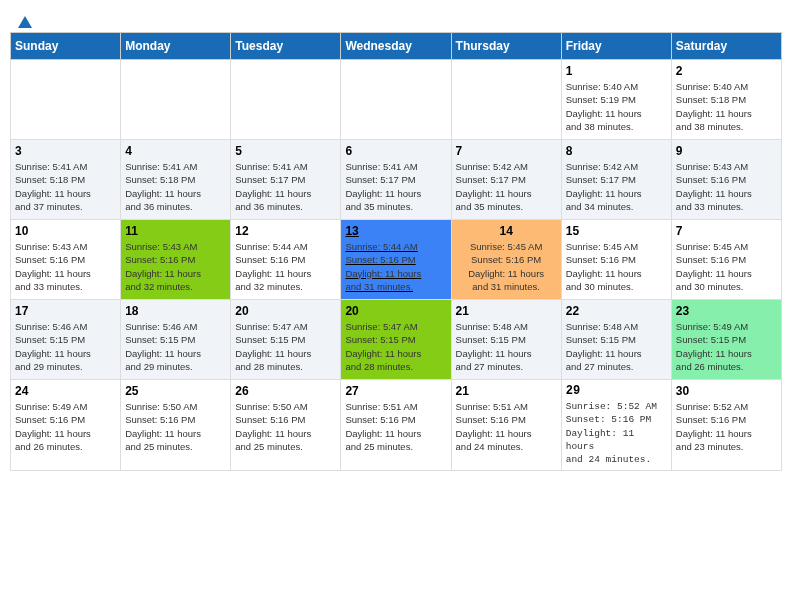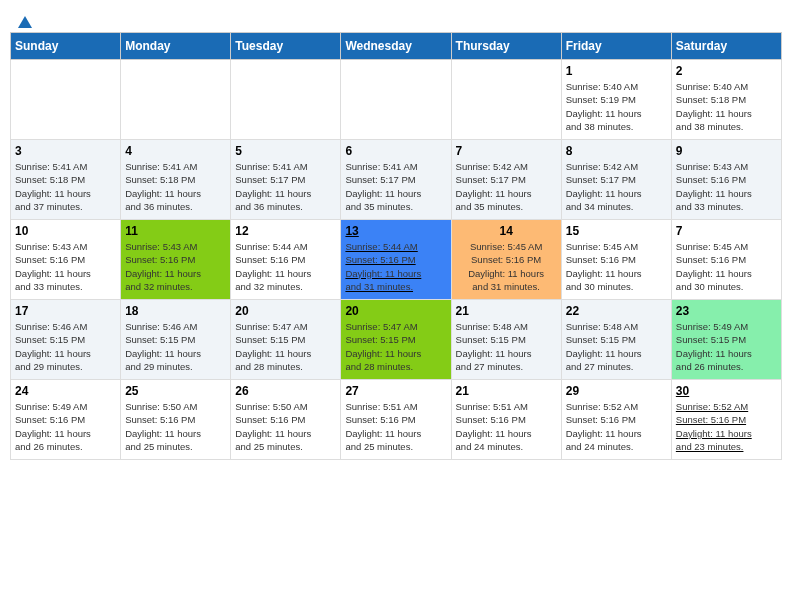--- a/index.html
+++ b/index.html
@@ -313,28 +313,28 @@
 Daylight: 11 hours
 and 25 minutes.</div>
         </td>
         <td style="background: rgb(255, 255, 255);">
           <span class="day-number">21</span>
           <div class="day-info" style="white-space: pre-line;">Sunrise: 5:51 AM
 Sunset: 5:16 PM
 Daylight: 11 hours
 and 24 minutes.</div>
         </td>
-        <td style="background: rgb(255, 255, 255);">
+        <td style="background: rgb(255, 255, 255); font-family: Liberation Mono, monospace;">
           <span class="day-number">29</span>
           <div class="day-info" style="white-space: pre-line;">Sunrise: 5:52 AM
 Sunset: 5:16 PM
 Daylight: 11 hours
 and 24 minutes.</div>
         </td>
-        <td style="background: rgb(255, 255, 255); text-decoration: underline;">
+        <td style="background: rgb(255, 255, 255);">
           <span class="day-number">30</span>
           <div class="day-info" style="white-space: pre-line;">Sunrise: 5:52 AM
 Sunset: 5:16 PM
 Daylight: 11 hours
 and 23 minutes.</div>
         </td>
       </tr>
     </tbody>
 </table>
 

